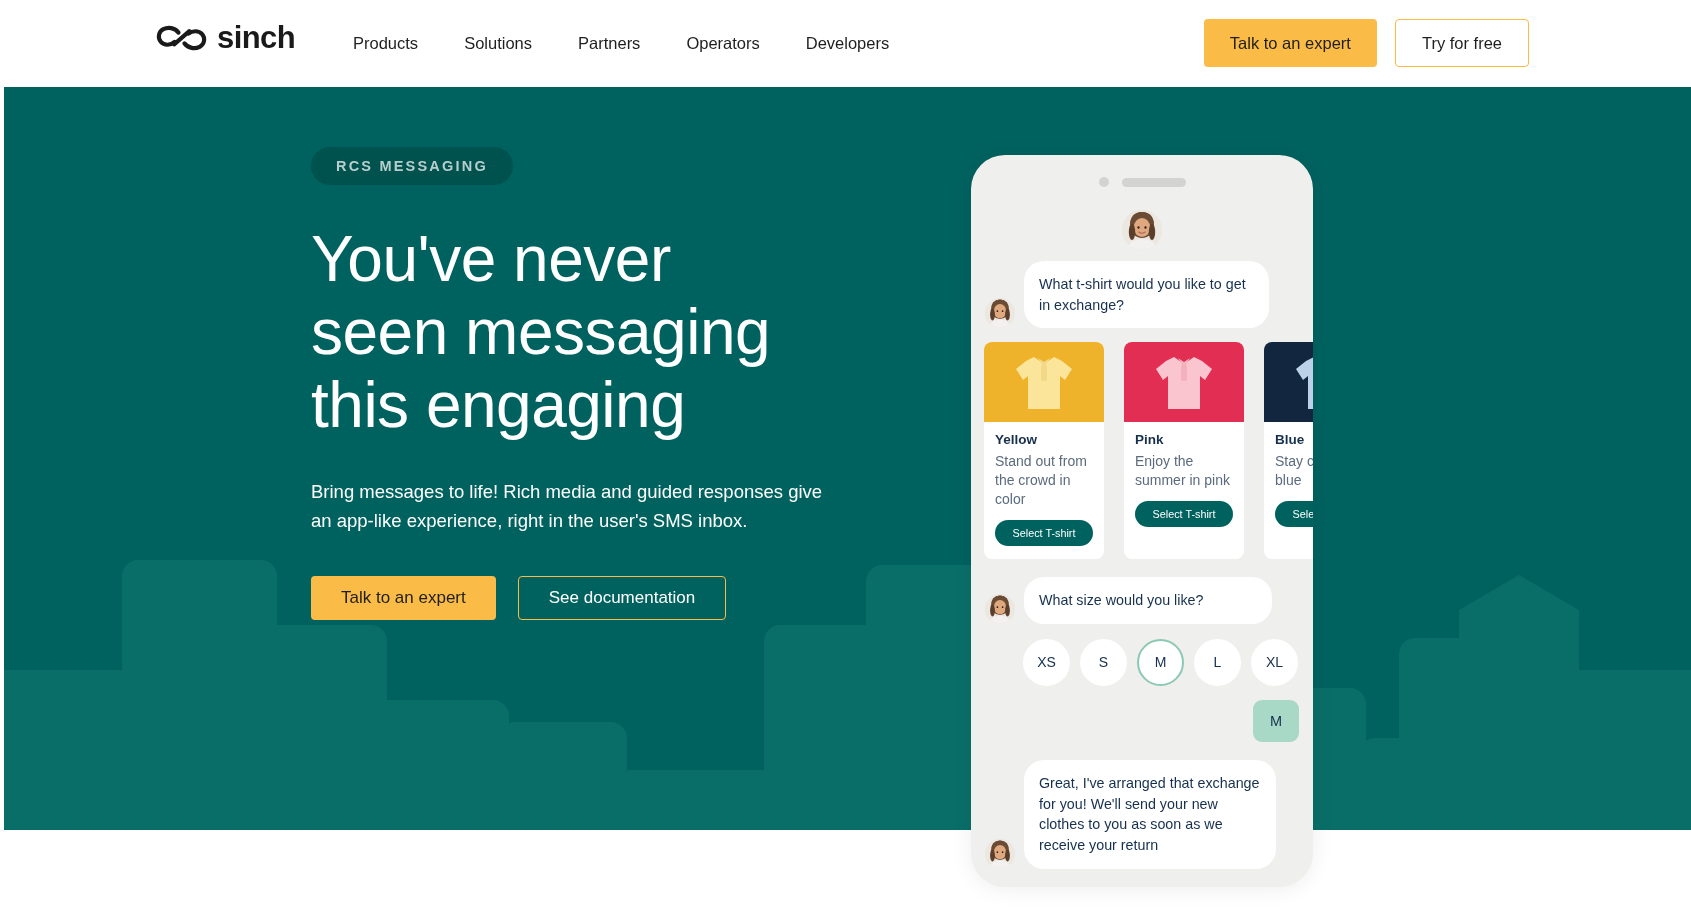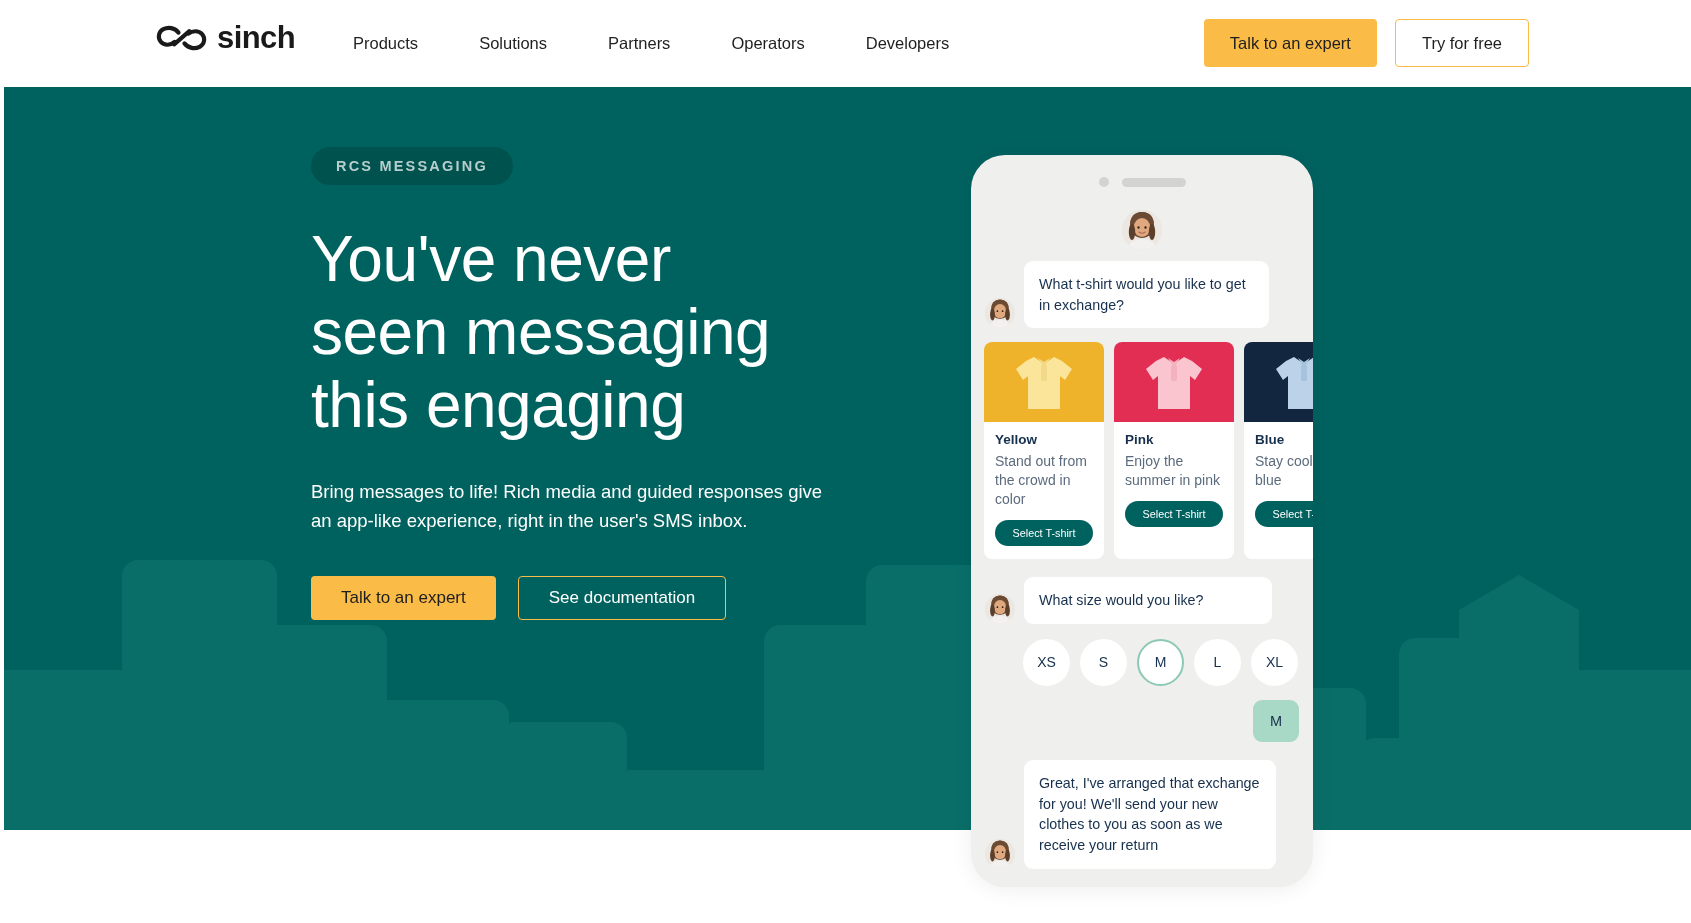--- a/index.html
+++ b/index.html
@@ -16,21 +16,21 @@
   .header {
     position:absolute; top:0; left:0; width:1691px; height:87px;
     background:#ffffff; display:flex; align-items:center; z-index:40;
   }
   .logo-wrap { position:absolute; left:155px; top:22px; display:flex; align-items:center; gap:9px; }
   .logo-mark { width:53px; height:30px; display:block; }
   .logo-text {
     font-size:31px; font-weight:700; color:#1a1a1a;
     letter-spacing:-0.6px; line-height:1;
   }
-  .nav { position:absolute; left:330px; top:0; height:87px; display:flex; align-items:center; gap:15px; }
+  .nav { position:absolute; left:330px; top:0; height:87px; display:flex; align-items:center; gap:0; }
   .nav-item {
     font-size:16.5px; color:#1f1f1f; padding:0 23px; height:87px;
     display:flex; align-items:center; cursor:pointer; white-space:nowrap; font-weight:400;
   }
   .header-actions { position:absolute; right:162px; top:19px; display:flex; gap:18px; align-items:center; }
   .btn-primary {
     background:#FBBB47; color:#1f1f1f; border:none;
     font-size:16.5px; font-family:inherit; padding:0 26px; height:48px;
     border-radius:4px; cursor:pointer; white-space:nowrap;
   }
@@ -85,31 +85,31 @@
 
   .avatar-top { margin:7px auto 0; width:40px; height:40px; }
   .av {
     border-radius:50%; overflow:hidden; background:#e8e4df;
     flex:0 0 auto; display:block;
   }
   .av svg { display:block; }
 
   .msg-row { display:flex; align-items:flex-end; gap:9px; margin-top:11px; }
   .bubble {
-    background:#ffffff; border-radius:9px; padding:13px 15px;
+    background:#ffffff; border-radius:20px; padding:13px 15px;
     font-size:14.3px; line-height:1.45; color:#16304d; max-width:245px;
   }
   .bubble-out {
     background:#A8D8C6; border-radius:9px; padding:13px 17px;
     font-size:14.5px; color:#16304d; margin-left:auto; margin-top:14px; display:inline-block;
   }
   .row-right { display:flex; justify-content:flex-end; }
 
   
-  .carousel { display:flex; gap:10px; margin-top:14px; margin-left:-1px; }
+  .carousel { display:flex; gap:20px; margin-top:14px; margin-left:-1px; }
   .card {
     flex:0 0 120px; width:120px; background:#ffffff; border-radius:8px; overflow:hidden;
   }
   .card-img { height:80px; display:flex; align-items:center; justify-content:center; }
   .card-body { padding:10px 11px 13px; }
   .card-title { font-size:13.5px; font-weight:700; color:#16304d; }
   .card-desc { font-size:14px; line-height:1.35; color:#5b6b7d; margin-top:5px; min-height:28px; }
   .card-btn {
     margin-top:11px; width:100%; background:#00625F; color:#ffffff; border:none;
     font-family:inherit; font-size:10.8px; height:26px; border-radius:14px; cursor:pointer;

